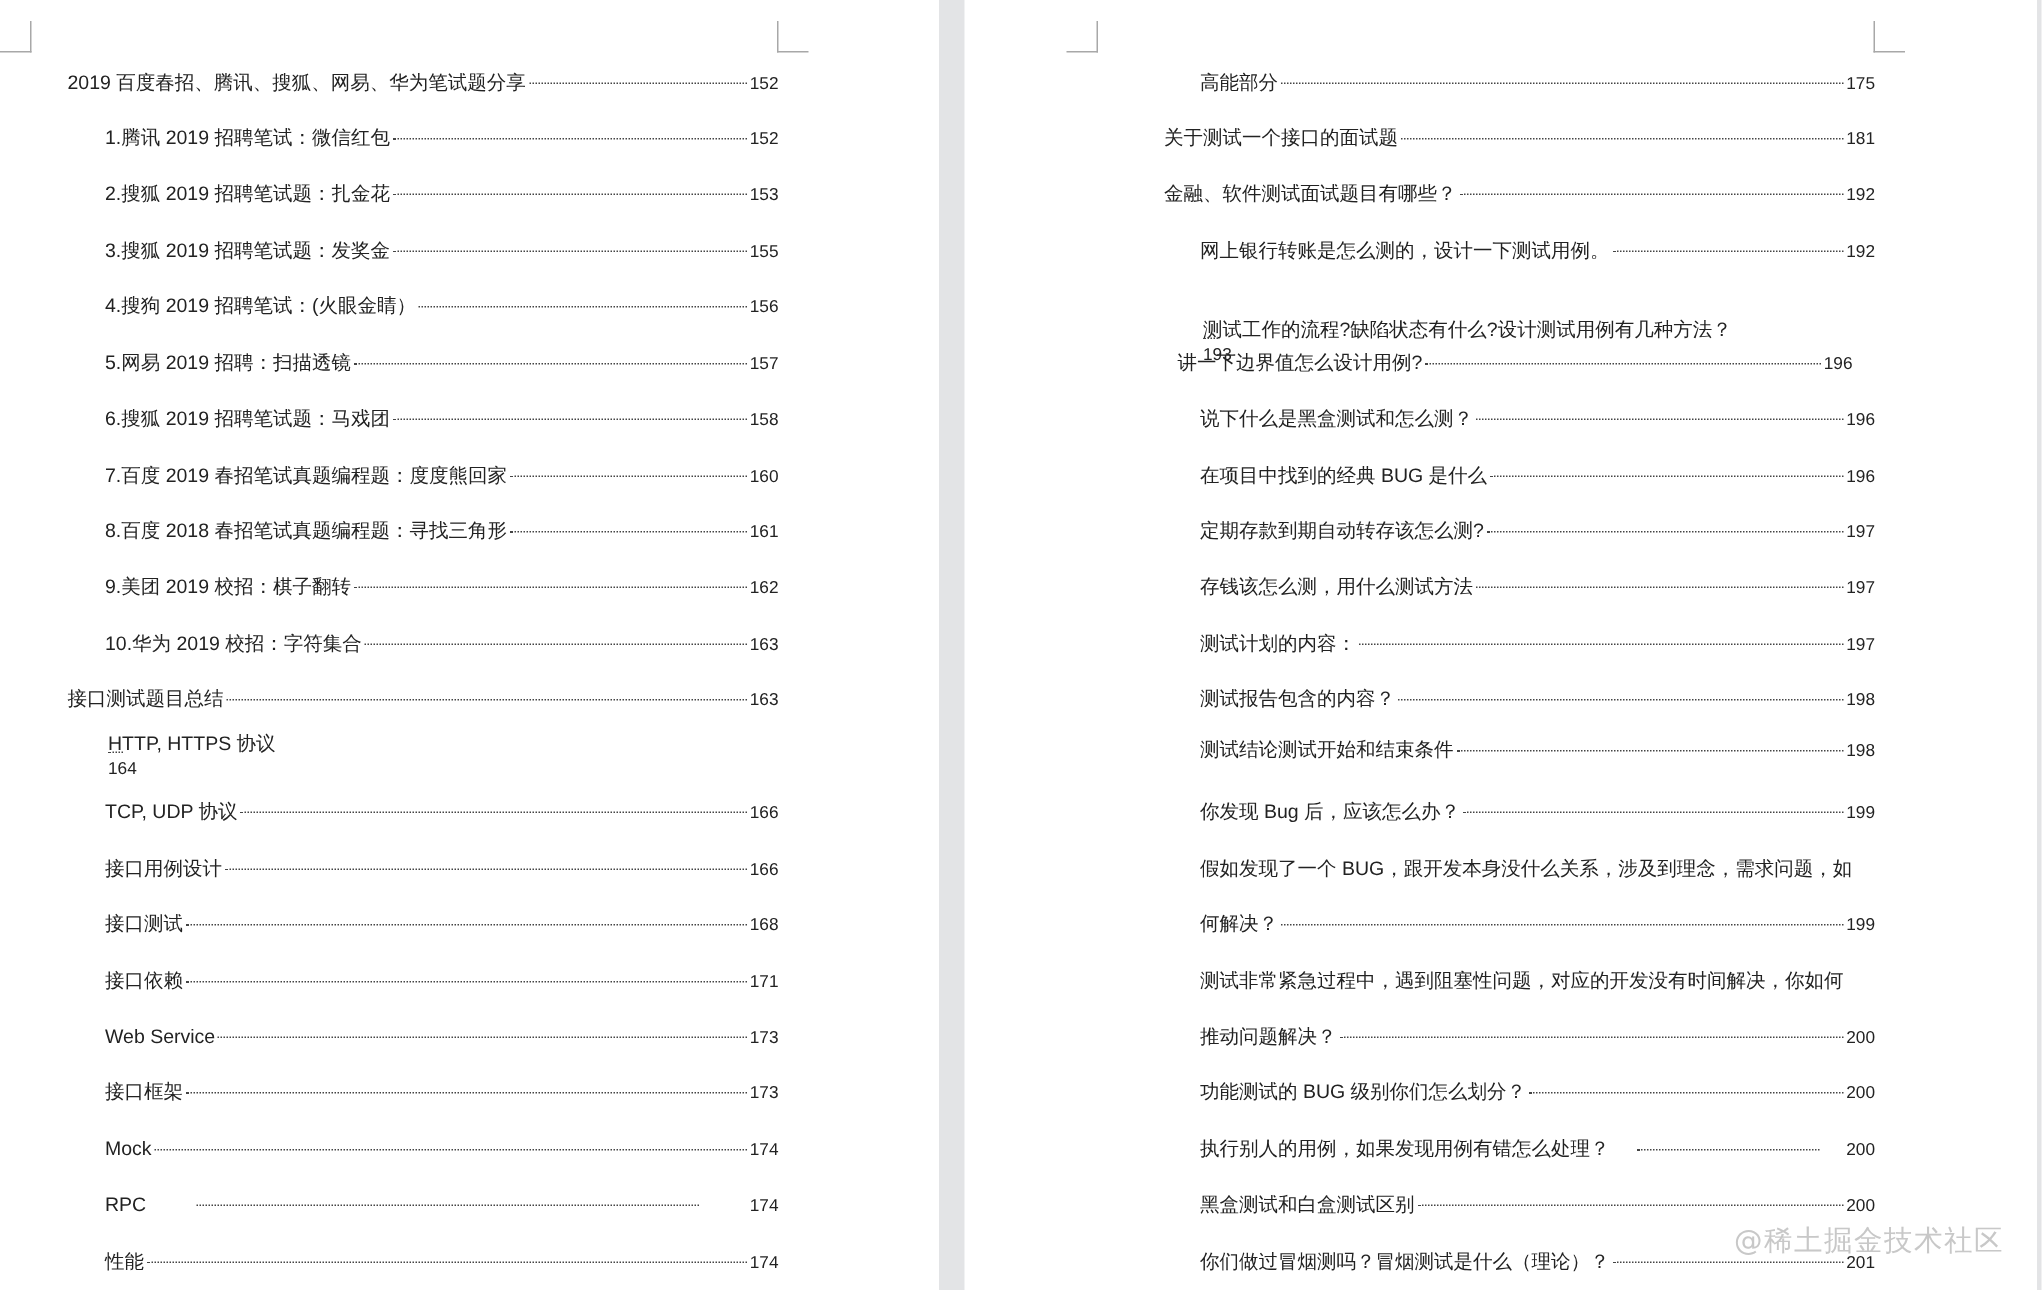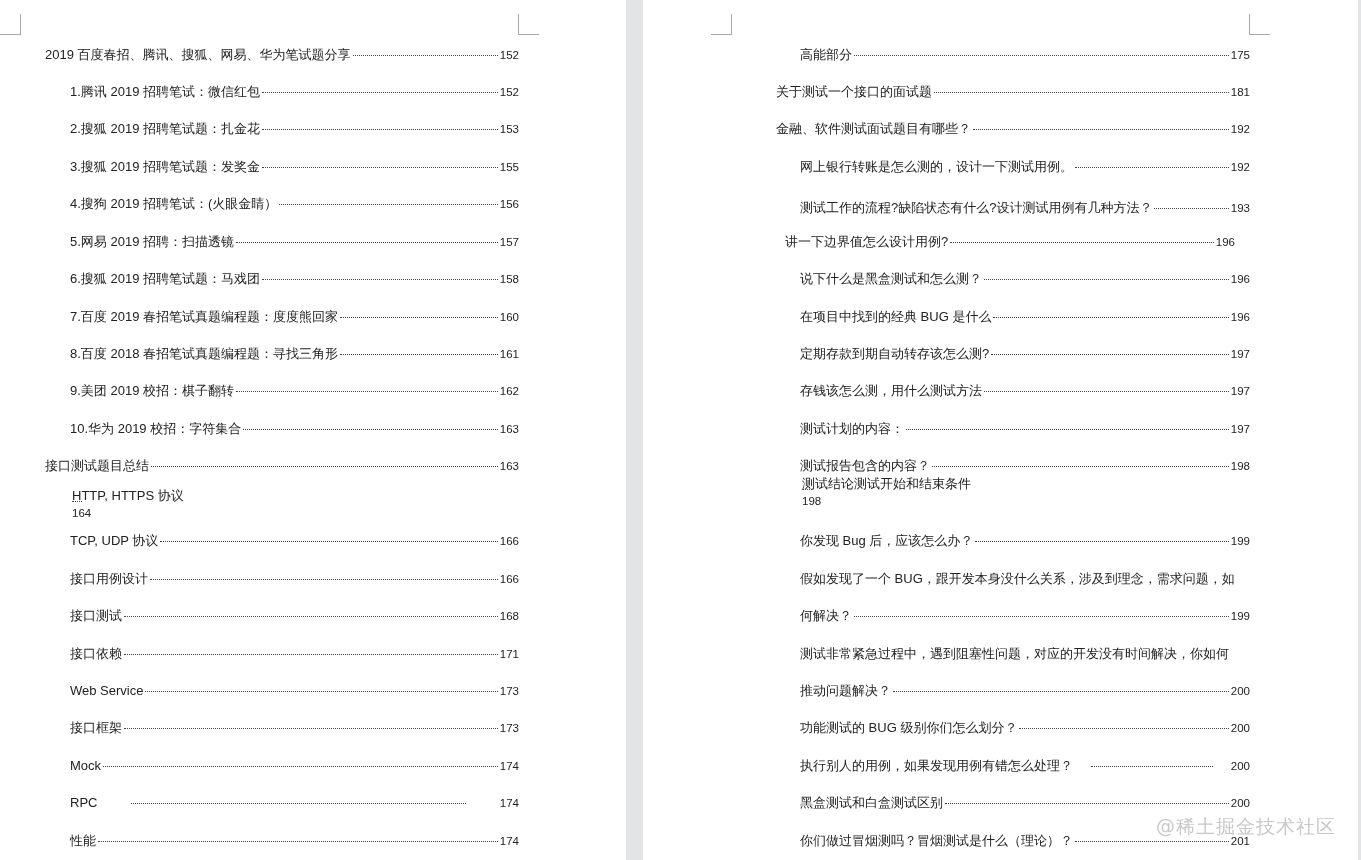--- a/index.html
+++ b/index.html
@@ -169,21 +169,21 @@
       <div class="toc-line" style="left: 133px; width: 474px; top: 121px;">
         <span class="t">金融、软件测试面试题目有哪些？</span>
         <span class="dots"></span>
         <span class="p">192</span>
       </div>
       <div class="toc-line" style="left: 157px; width: 450px; top: 159px;">
         <span class="t">网上银行转账是怎么测的，设计一下测试用例。</span>
         <span class="dots"></span>
         <span class="p">192</span>
       </div>
-      <div class="toc-line" style="left: 157px; width: 450px; top: 200px;">
+      <div class="toc-line" style="left: 157px; width: 450px; top: 212px; flex-direction: column;">
         <span class="t">测试工作的流程?缺陷状态有什么?设计测试用例有几种方法？</span>
         <span class="dots"></span>
         <span class="p">193</span>
       </div>
       <div class="toc-line" style="left: 142px; width: 450px; top: 234px;">
         <span class="t">讲一下边界值怎么设计用例?</span>
         <span class="dots"></span>
         <span class="p">196</span>
       </div>
       <div class="toc-line" style="left: 157px; width: 450px; top: 271px;">
@@ -209,21 +209,21 @@
       <div class="toc-line" style="left: 157px; width: 450px; top: 421px;">
         <span class="t">测试计划的内容：</span>
         <span class="dots"></span>
         <span class="p">197</span>
       </div>
       <div class="toc-line" style="left: 157px; width: 450px; top: 458px;">
         <span class="t">测试报告包含的内容？</span>
         <span class="dots"></span>
         <span class="p">198</span>
       </div>
-      <div class="toc-line" style="left: 157px; width: 450px; top: 476px; flex-direction: column;">
+      <div class="toc-line" style="left: 157px; width: 450px; top: 492px;">
         <span class="t">测试结论测试开始和结束条件</span>
         <span class="dots"></span>
         <span class="p">198</span>
       </div>
       <div class="toc-line" style="left: 157px; width: 450px; top: 533px;">
         <span class="t">你发现 Bug 后，应该怎么办？</span>
         <span class="dots"></span>
         <span class="p">199</span>
       </div>
       <div class="toc-line" style="left: 157px; width: 450px; top: 720px;">

